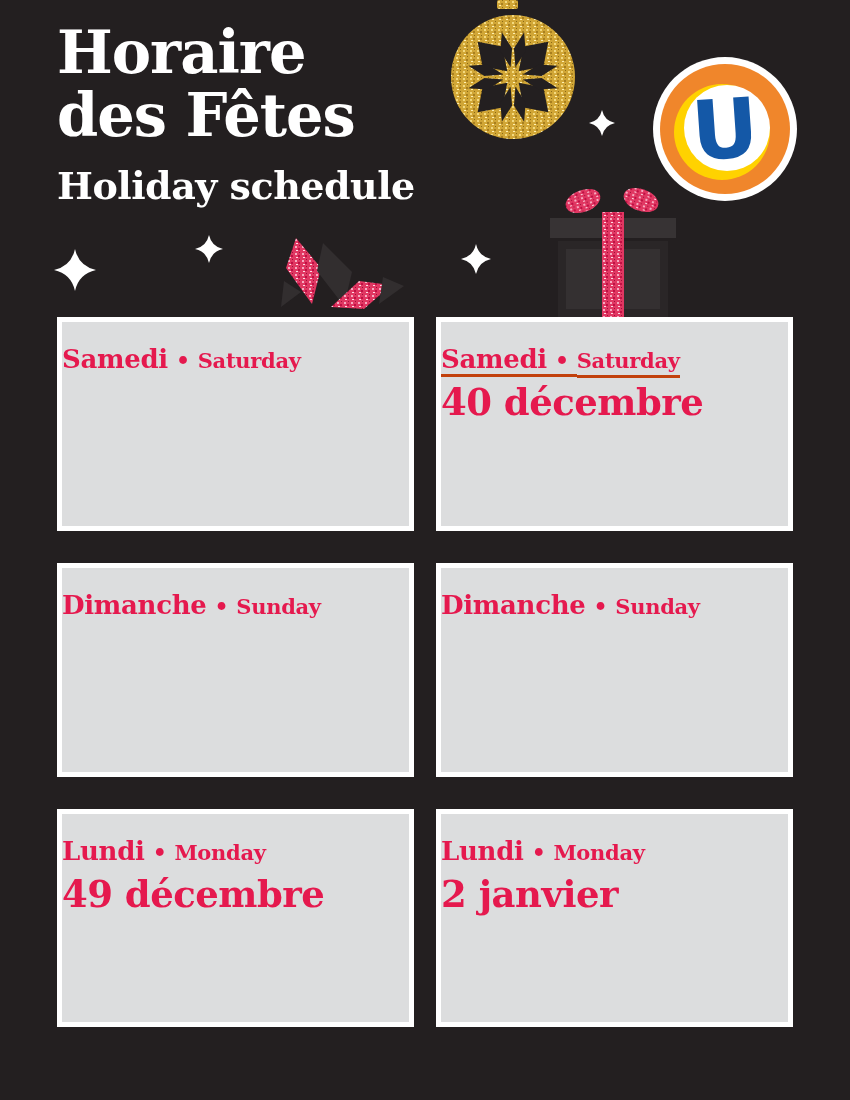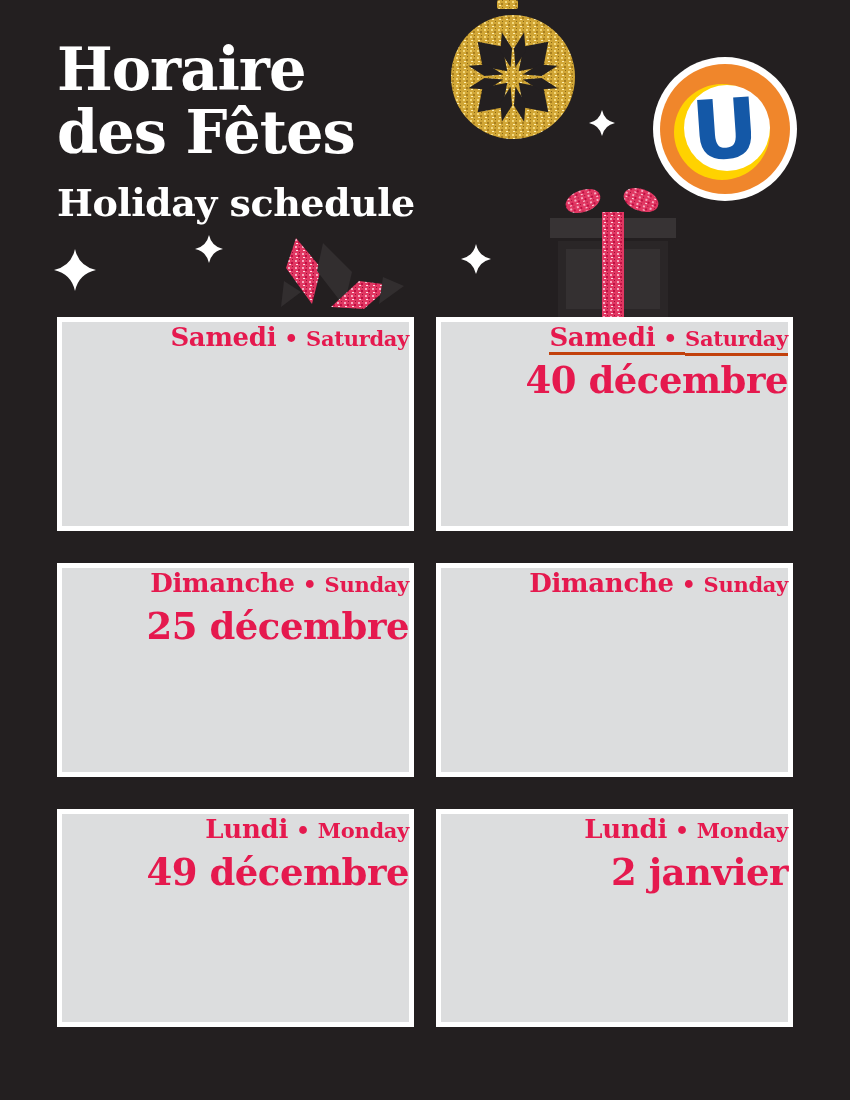--- a/index.html
+++ b/index.html
@@ -4,21 +4,21 @@
 <style>
   html,body{margin:0;padding:0;}
   body{
     width:850px;height:1100px;position:relative;overflow:hidden;
     background:#231F20;
     font-family:"DejaVu Serif", serif;
   }
   .deco{position:absolute;left:0;top:0;}
 
   
-  .header{position:absolute;left:57px;top:39px;width:420px;color:#FFFFFF;}
+  .header{position:absolute;left:57px;top:22px;width:420px;color:#FFFFFF;}
   .title{
     font-size:59px;font-weight:bold;line-height:1.06;letter-spacing:-1px;
     margin:0;
   }
   .subtitle{
     font-size:38px;font-weight:bold;letter-spacing:-0.5px;
     margin-top:16px;
   }
 
   
@@ -26,21 +26,22 @@
     position:absolute;left:57px;top:317px;
     display:grid;
     grid-template-columns:357px 357px;
     grid-template-rows:214px 214px 218px;
     column-gap:22px;row-gap:32px;
   }
   .card{
     background:#DCDDDE;
     border:5px solid #FFFFFF;
     box-sizing:border-box;
-    text-align:right;
+    text-align:left;
+    padding-top:22px;
     color:#E5194E;
   }
   .card-label{
     font-weight:bold;line-height:30px;letter-spacing:-0.3px;white-space:nowrap;
   }
   .card-label .fr{font-size:26px;}
   .card-label .dot{font-size:22px;margin:0 8px;}
   .card-label .en{font-size:21px;}
   .card-date{
     font-weight:bold;font-size:37px;line-height:44px;letter-spacing:-0.5px;
@@ -145,23 +146,20 @@
     </div>
     <div class="card-date">
       <span>40 décembre</span><span class="ord"></span><span></span>
     </div>
   </div>
 
   <div class="card">
     <div class="card-label">
       <span class="lab-left"><span class="fr">Dimanche</span><span class="dot">•</span></span><span class="en">Sunday</span>
     </div>
-    <div class="card-date">
-      <span>25 décembre</span><span class="ord"></span><span></span>
-    </div>
   </div>
 
   <div class="card">
     <div class="card-label">
       <span class="lab-left"><span class="fr">Dimanche</span><span class="dot">•</span></span><span class="en">Sunday</span>
     </div>
   </div>
 
   <div class="card">
     <div class="card-label">

